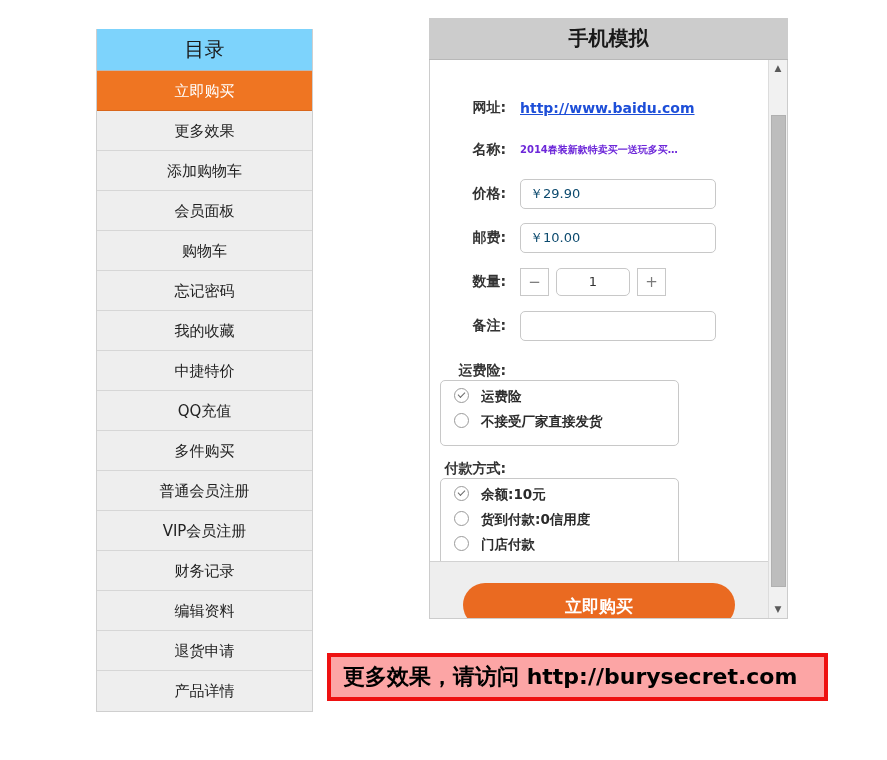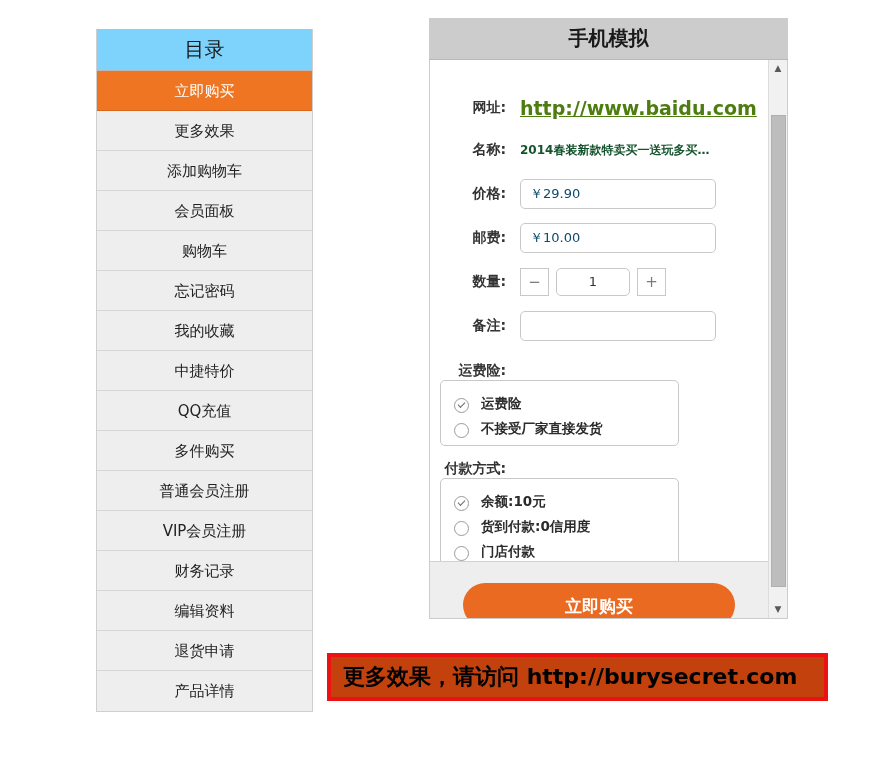--- a/index.html
+++ b/index.html
@@ -112,28 +112,28 @@
     text-align: right;
     padding-right: 14px;
     box-sizing: border-box;
     font-size: 14px;
     font-weight: bold;
     color: #333333;
   }
   .frow.tall .flabel { padding-top: 14px; }
 
   .fvalue-link {
-    font-size: 19px;
-    font-weight: bold;
-    color: #4d7c0f;
+    font-size: 14px;
+    font-weight: bold;
+    color: #1d4ed8;
   }
   .fvalue-muted {
-    font-size: 12px;
-    font-weight: bold;
-    color: #14532d;
+    font-size: 10px;
+    font-weight: bold;
+    color: #6d28d9;
     white-space: nowrap;
     overflow: hidden;
     max-width: 235px;
     text-overflow: ellipsis;
   }
 
   .tinput {
     width: 196px;
     height: 30px;
     line-height: 30px;
@@ -182,21 +182,21 @@
     border: 1px solid #c8c8c8;
     border-radius: 5px;
     background: #ffffff;
     width: 239px;
     box-sizing: border-box;
     padding: 7px 0 7px 0;
   }
   .radio-box.inline { display: flex; align-items: center; padding: 9px 0; }
   .radio-row {
     display: flex;
-    align-items: flex-end;
+    align-items: flex-start;
     height: 25px;
     padding-left: 13px;
   }
   .radio-box.inline .radio-row { padding-left: 13px; }
   .radio-box.inline .radio-row:nth-child(2) { padding-left: 22px; gap: 24px; }
 
   .rdot {
     width: 15px;
     height: 15px;
     min-width: 15px;
@@ -288,21 +288,21 @@
   }
 
   
   #banner {
     position: absolute;
     left: 327px;
     top: 653px;
     width: 501px;
     height: 48px;
     border: 4px solid #ee1111;
-    background: #c2410c;
+    background: #fca5a5;
     box-sizing: border-box;
     display: flex;
     align-items: center;
     padding-left: 12px;
   }
   #banner-text {
     font-size: 22px;
     font-weight: bold;
     color: #000000;
     white-space: nowrap;

